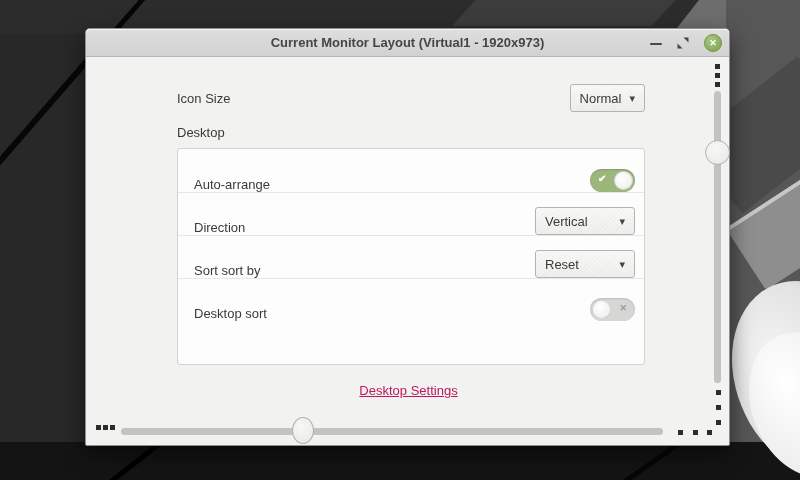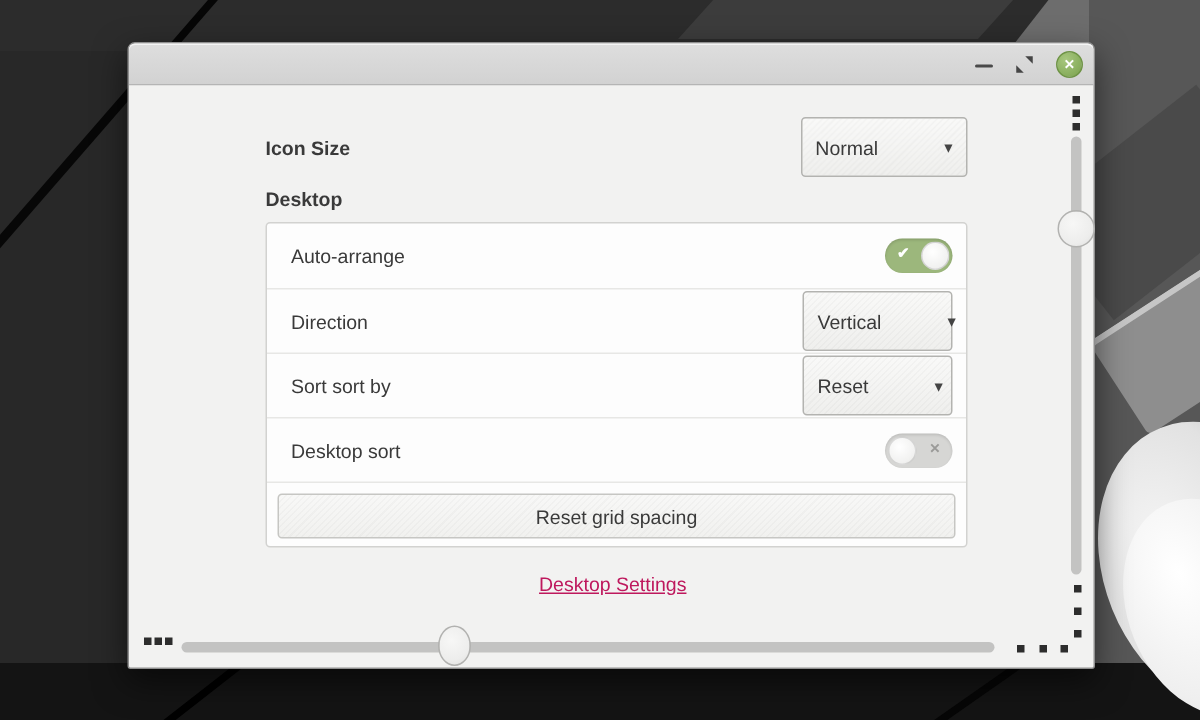--- a/index.html
+++ b/index.html
@@ -40,36 +40,36 @@
   .btn-restore { width:12px; height:12px; position:relative; cursor:default; }
   .btn-restore svg { display:block; }
   .btn-close { width:18px; height:18px; border-radius:50%；; border-radius:50%;
                background:radial-gradient(circle at 35% 30%, #a8c77f, #8cb161 60%, #7ba04f);
                border:1px solid #6f9446; color:#fff; font-size:9px; font-weight:bold;
                display:flex; align-items:center; justify-content:center; line-height:1; cursor:default; }
 
   
   .icon-size-row { position:absolute; left:91px; top:55px; width:468px; height:28px;
                    display:flex; justify-content:space-between; align-items:center; }
-  .section-label { font-size:13px; font-weight:bold; color:#3a3a3a; }
+  .section-label { font-size:13px; font-weight:normal; color:#3a3a3a; }
   .layout-heading { position:absolute; left:91px; top:96px; }
 
-  .dropdown { height:40px; background:linear-gradient(#f9f9f8,#efefed);
+  .dropdown { height:28px; background:linear-gradient(#f9f9f8,#efefed);
               background-image:repeating-linear-gradient(135deg, rgba(0,0,0,0.025) 0 1px, rgba(255,255,255,0) 1px 3px),
                                linear-gradient(#f9f9f8,#efefed);
               border:1px solid #b3b3b0; border-radius:3px;
               display:flex; align-items:center; justify-content:space-between;
-              padding:0 9px; font-size:13px; color:#3a3a3a; cursor:default;gap:36px; }
+              padding:0 9px; font-size:13px; color:#3a3a3a; cursor:default; }
   .dropdown .caret { font-size:11px; color:#444; margin-left:8px; }
   .dd-iconsize { min-width:74px; }
   .dd-row { width:100px; }
 
   .listbox { position:absolute; left:91px; top:119px; width:468px; height:217px;
              background:#fdfdfd; border:1px solid #d2d2d0; border-radius:3px; overflow:hidden; }
-  .lrow { height:43px; display:flex; align-items:center; justify-content:space-between;
+  .lrow { height:43px; display:flex; align-items:flex-end; justify-content:space-between;
           padding:0 9px 0 16px; border-top:1px solid #e7e7e5; }
   .lrow:first-child { border-top:none; }
   .lrow-label { font-size:13px; color:#3a3a3a; }
   .lrow-reset { height:44px; padding:7px; border-top:1px solid #e7e7e5; }
 
   .switch { position:relative; width:45px; height:23px; border-radius:12px; cursor:default; }
   .switch.on { background:#9cb77c; box-shadow:inset 0 1px 2px rgba(0,0,0,.15); }
   .switch.off { background:#d6d6d4; box-shadow:inset 0 1px 2px rgba(0,0,0,.12); }
   .switch .knob { position:absolute; top:2px; width:19px; height:19px; border-radius:50%;
                   background:radial-gradient(circle at 40% 35%, #ffffff, #f1f1f0 70%, #e2e2e0);
@@ -116,20 +116,21 @@
   <div class="wp-stripe2"></div>
   <div class="wp-stripe3"></div>
   <div class="wp-screen"></div>
   <div class="wp-mouse"></div>
   <div class="wp-mouse-inner"></div>
 </div>
 
 <div class="window">
 
   <div class="titlebar">
+    <div class="title">Current Monitor Layout (Virtual1 - 1920x973)</div>
     <div class="win-buttons">
       <div class="btn-min"></div>
       <div class="btn-restore">
         <svg width="12" height="12" viewBox="0 0 12 12">
           <polygon points="6.5,0.5 11.5,0.5 11.5,5.5" fill="#454545"></polygon>
           <polygon points="0.5,6.5 0.5,11.5 5.5,11.5" fill="#454545"></polygon>
         </svg>
       </div>
       <div class="btn-close">
         <span>✕</span>
@@ -174,25 +175,20 @@
     </div>
 
     <div class="lrow">
       <span class="lrow-label">Desktop sort</span>
       <div class="switch off">
         <div class="knob"></div>
         <span class="off-glyph">✕</span>
       </div>
     </div>
 
-    <div class="lrow-reset">
-      <div class="reset-btn">
-        <span>Reset grid spacing</span>
-      </div>
-    </div>
 
   </div>
 
   <div class="link-row">
     <span class="link">Desktop Settings</span>
   </div>
 
   <div class="dot" style="left:10px; top:396px;"></div>
   <div class="dot" style="left:17px; top:396px;"></div>
   <div class="dot" style="left:24px; top:396px;"></div>

